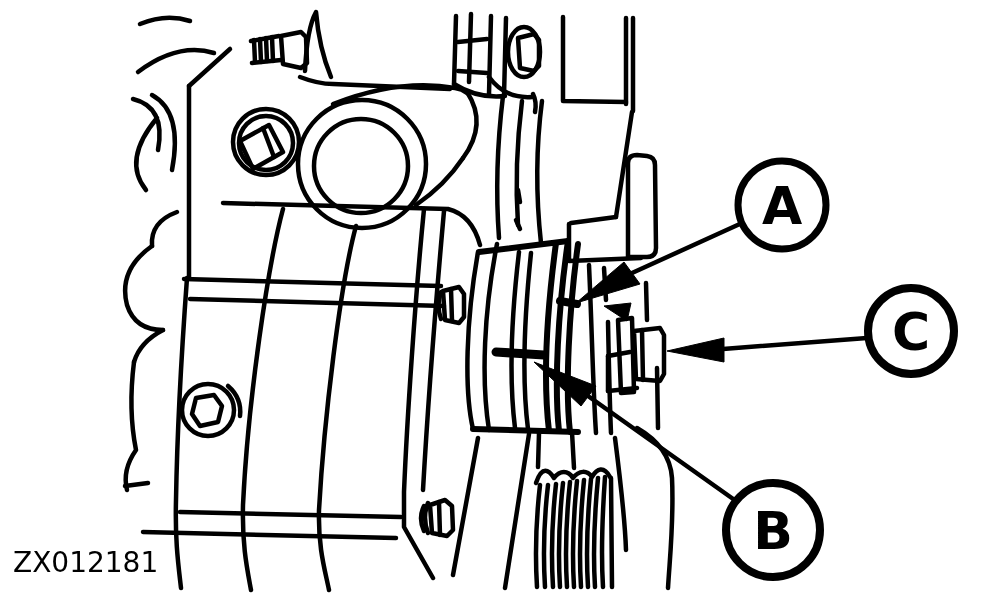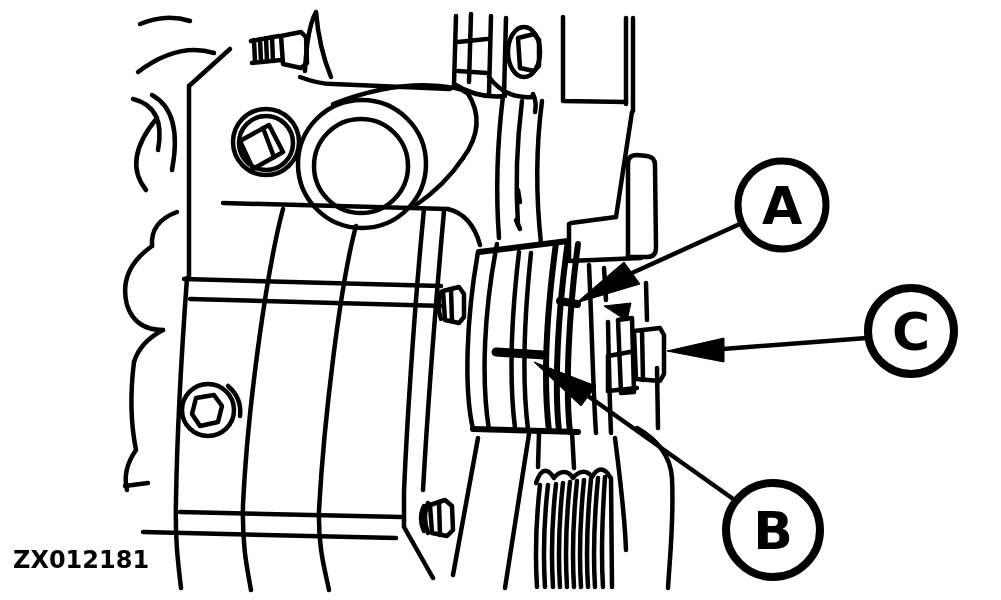--- a/index.html
+++ b/index.html
@@ -9,21 +9,21 @@
   
   #drawing path,#drawing circle,#drawing ellipse,#drawing line,#drawing polyline{
     fill:none;stroke:var(--line,#000);stroke-width:4.5;stroke-linecap:round;stroke-linejoin:round;}
   #drawing polygon{fill:var(--line,#000);stroke:var(--line,#000);stroke-width:1;stroke-linejoin:round;}
   #drawing .w6{stroke-width:6;}
   #drawing .w7{stroke-width:7;}
   #drawing .w8{stroke-width:8;}
   #drawing .mark{stroke-width:9;}
   #drawing text{fill:var(--line,#000);stroke:none;font-weight:bold;font-size:52px;text-anchor:middle;
     font-family:"DejaVu Sans","Liberation Sans",sans-serif;}
-  .figure-code{position:absolute;left:13px;top:546px;font-size:24px;font-weight:bold;
+  .figure-code{position:absolute;left:13px;top:546px;font-size:28px;font-weight:normal;
     color:var(--line,#000);letter-spacing:0px;}
 </style>
 </head>
 <body>
 
 <div id="stage">
   <svg id="drawing" width="1001" height="600" viewBox="0 0 1001 600">
 
     <g>
       <path d="M140,24 Q166,13 190,21"></path>

